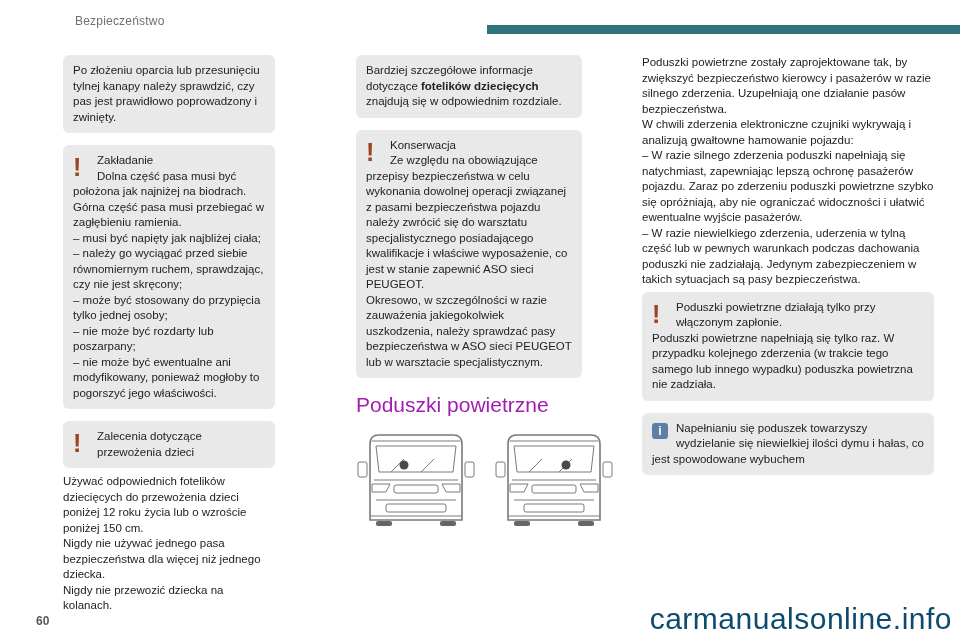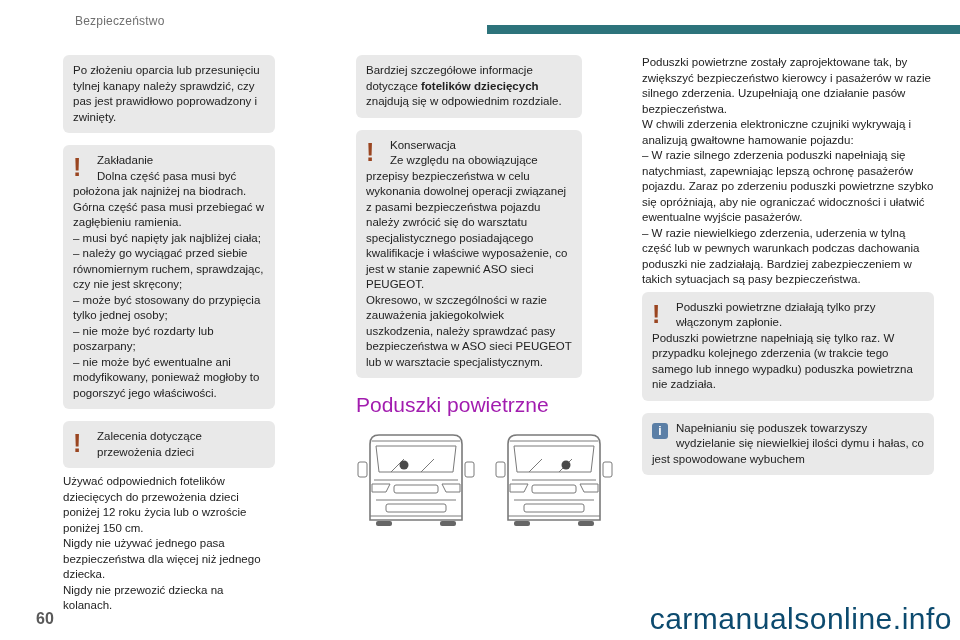--- a/index.html
+++ b/index.html
@@ -55,21 +55,21 @@
   .big-heading {
     font-size: 21px; line-height: 26px; color: #a21caf;
     font-weight: 400; margin: 14px 0 10px 0;
   }
 
   .vans { display: flex; gap: 18px; margin-top: 4px; }
   .van-fig { width: 120px; }
 
   .page-number {
     position: absolute; left: 36px; bottom: 12px;
-    font-size: 16px; font-weight: bold; color: #5a5a5a;
+    font-size: 12px; font-weight: bold; color: #5a5a5a;
   }
   .watermark {
     position: absolute; right: 8px; bottom: 4px;
     font-size: 30px; color: #0c4a6e; letter-spacing: 0.5px;
   }
 </style>
 </head>
 <body>
 
 <div id="page">
@@ -165,21 +165,21 @@
         </svg>
       </div>
     </div>
   </div>
 
   <div class="col col-right">
     <div class="plain" style="margin-bottom:4px;">
       <p>Poduszki powietrzne zostały zaprojektowane tak, by zwiększyć bezpieczeństwo kierowcy i pasażerów w razie silnego zderzenia. Uzupełniają one działanie pasów bezpieczeństwa.</p>
       <p>W chwili zderzenia elektroniczne czujniki wykrywają i analizują gwałtowne hamowanie pojazdu:</p>
       <p>–  W razie silnego zderzenia poduszki napełniają się natychmiast, zapewniając lepszą ochronę pasażerów pojazdu. Zaraz po zderzeniu poduszki powietrzne szybko się opróżniają, aby nie ograniczać widoczności i ułatwić ewentualne wyjście pasażerów.</p>
-      <p>–  W razie niewielkiego zderzenia, uderzenia w tylną część lub w pewnych warunkach podczas dachowania poduszki nie zadziałają. Bardziej zabezpieczeniem w takich sytuacjach są pasy bezpieczeństwa.</p>
+      <p>–  W razie niewielkiego zderzenia, uderzenia w tylną część lub w pewnych warunkach podczas dachowania poduszki nie zadziałają. Jedynym zabezpieczeniem w takich sytuacjach są pasy bezpieczeństwa.</p>
     </div>
 
     <div class="graybox">
       <span class="w-icon">!</span>
       <div class="w-title">Poduszki powietrzne działają tylko przy włączonym zapłonie.</div>
       <p>Poduszki powietrzne napełniają się tylko raz. W przypadku kolejnego zderzenia (w trakcie tego samego lub innego wypadku) poduszka powietrzna nie zadziała.</p>
     </div>
 
     <div class="graybox">
       <span class="i-icon">

